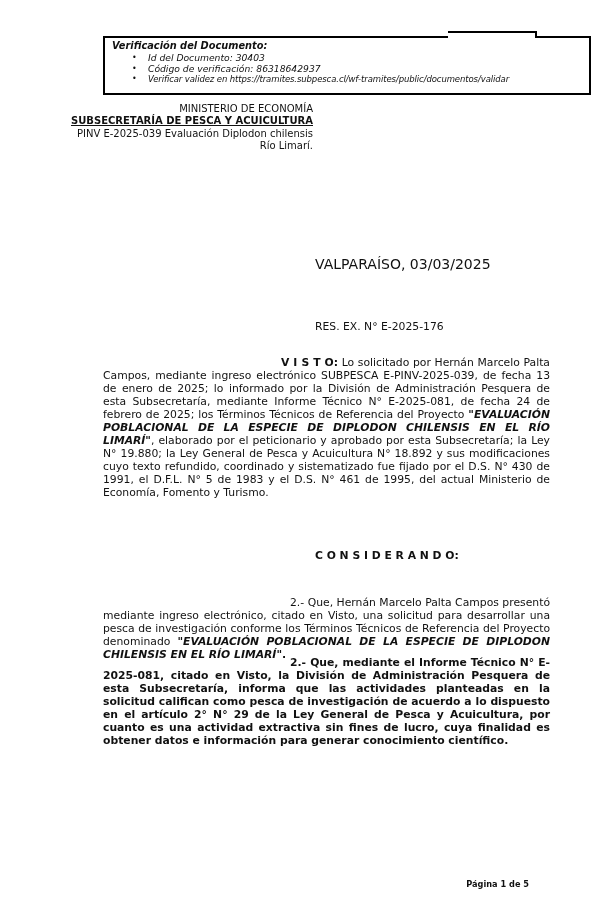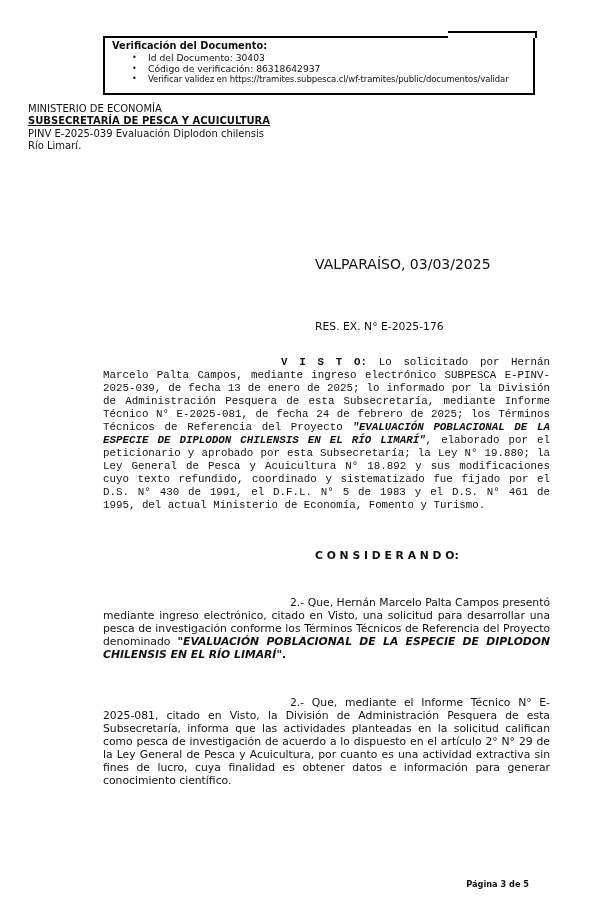--- a/index.html
+++ b/index.html
@@ -4,46 +4,46 @@
 <style>
   * { margin:0; padding:0; box-sizing:border-box; }
   html,body { background:#e8e8e8; }
   .page {
     position:relative; width:600px; height:918px; background:#ffffff;
     font-family:"DejaVu Sans", sans-serif; color:#111; overflow:hidden;
     margin:0 auto;
   }
   
   .verif-box {
-    position:absolute; left:103px; top:36px; width:432px; height:59px;
-    border:2px solid #000; padding:3px 10px 0 7px; font-size:9.2px; line-height:10.4px;
+    position:absolute; left:103px; top:36px; width:488px; height:59px;
+    border:2px solid #000; padding:3px 10px 0 7px; font-size:9.2px; line-height:10.4px;font-style:italic;
   }
   .verif-title { font-weight:bold; font-size:9.8px; margin-bottom:2px; }
   .verif-item { display:flex; padding-left:20px; white-space:nowrap; }
   .verif-bullet { width:16px; flex:0 0 16px; font-size:8px; }
   .verif-item.url { font-size:8.5px; letter-spacing:-0.1px; }
   .box-artifact {
     position:absolute; left:448px; top:31px; width:89px; height:7px;
     border-top:2px solid #000; border-right:2px solid #000; background:#fff;
   }
   
   .ministry { position:absolute; left:28px; top:103px; width:285px;
-    text-align:left; font-size:10px; line-height:12.4px; }
+    text-align:right; font-size:10px; line-height:12.4px; }
   .ministry .sub { font-weight:bold; text-decoration:underline; }
   
   .subject { position:absolute; left:307px; top:177px; width:247px;
     font-size:10.8px; line-height:14px; text-align:justify; }
   .place-date { position:absolute; left:315px; top:256px; font-size:14px; }
   .res-number { position:absolute; left:315px; top:320px; font-size:10.8px; }
   
   .para { position:absolute; left:103px; width:447px; font-size:10.8px;
     line-height:13px; text-align:justify; }
-  .para.visto { top:356px; text-indent:178px;font-family:Liberation Mono, monospace; }
+  .para.visto { top:356px; text-indent:178px; }
   .para.item1 { top:596px; text-indent:187px; }
-  .para.item2 { top:696px; text-indent:187px; }
+  .para.item2 { top:656px; text-indent:187px;font-weight:bold; }
   .b  { font-weight:bold; }
   .bi { font-weight:bold; font-style:italic; }
   .considerando-label { position:absolute; left:315px; top:549px;
     font-size:10.8px; font-weight:bold; }
   .footer { position:absolute; left:103px; top:879px; width:426px;
     text-align:right; font-size:8.2px; font-weight:bold; }
 </style>
 </head>
 <body>
 
@@ -79,15 +79,15 @@
   <div class="res-number">RES. EX. N° E-2025-176</div>
 
   <p class="para visto"><span class="b">V I S T O:</span><span> Lo solicitado por Hernán Marcelo Palta Campos, mediante ingreso electrónico SUBPESCA E-PINV-2025-039, de fecha 13 de enero de 2025; lo informado por la División de Administración Pesquera de esta Subsecretaría, mediante Informe Técnico N° E-2025-081, de fecha 24 de febrero de 2025; los Términos Técnicos de Referencia del Proyecto </span><span class="bi">"EVALUACIÓN POBLACIONAL DE LA ESPECIE DE DIPLODON CHILENSIS EN EL RÍO LIMARÍ"</span><span>, elaborado por el peticionario y aprobado por esta Subsecretaría; la Ley N° 19.880; la Ley General de Pesca y Acuicultura N° 18.892 y sus modificaciones cuyo texto refundido, coordinado y sistematizado fue fijado por el D.S. N° 430 de 1991, el D.F.L. N° 5 de 1983 y el D.S. N° 461 de 1995, del actual Ministerio de Economía, Fomento y Turismo.</span></p>
 
   <div class="considerando-label">C O N S I D E R A N D O:</div>
 
   <p class="para item1"><span>2.- Que, Hernán Marcelo Palta Campos presentó mediante ingreso electrónico, citado en Visto, una solicitud para desarrollar una pesca de investigación conforme los Términos Técnicos de Referencia del Proyecto denominado </span><span class="bi">"EVALUACIÓN POBLACIONAL DE LA ESPECIE DE DIPLODON CHILENSIS EN EL RÍO LIMARÍ"</span><span class="b">.</span></p>
 
   <p class="para item2">2.- Que, mediante el Informe Técnico N° E-2025-081, citado en Visto, la División de Administración Pesquera de esta Subsecretaría, informa que las actividades planteadas en la solicitud califican como pesca de investigación de acuerdo a lo dispuesto en el artículo 2° N° 29 de la Ley General de Pesca y Acuicultura, por cuanto es una actividad extractiva sin fines de lucro, cuya finalidad es obtener datos e información para generar conocimiento científico.</p>
 
-  <div class="footer">Página 3 de 5</div>
+  <div class="footer">Página 1 de 5</div>
 
 </div>
 
 </body></html>

